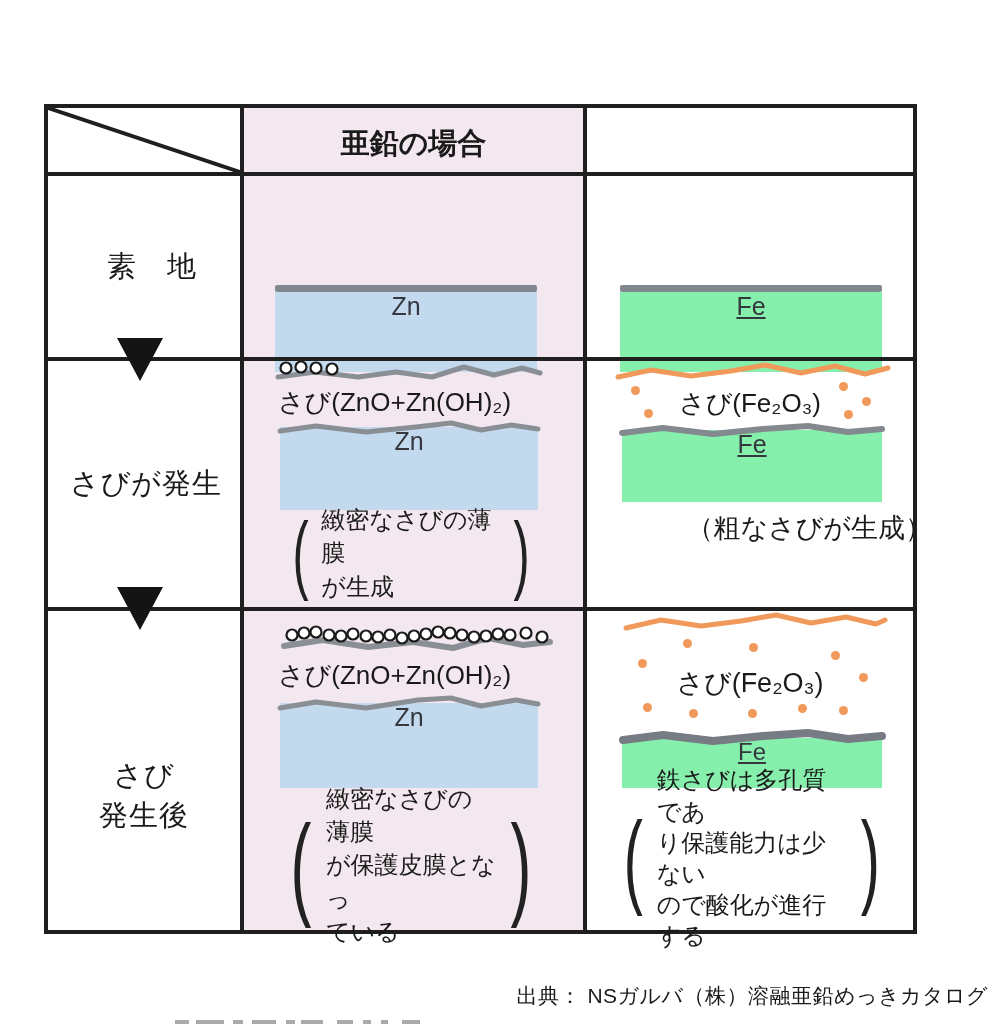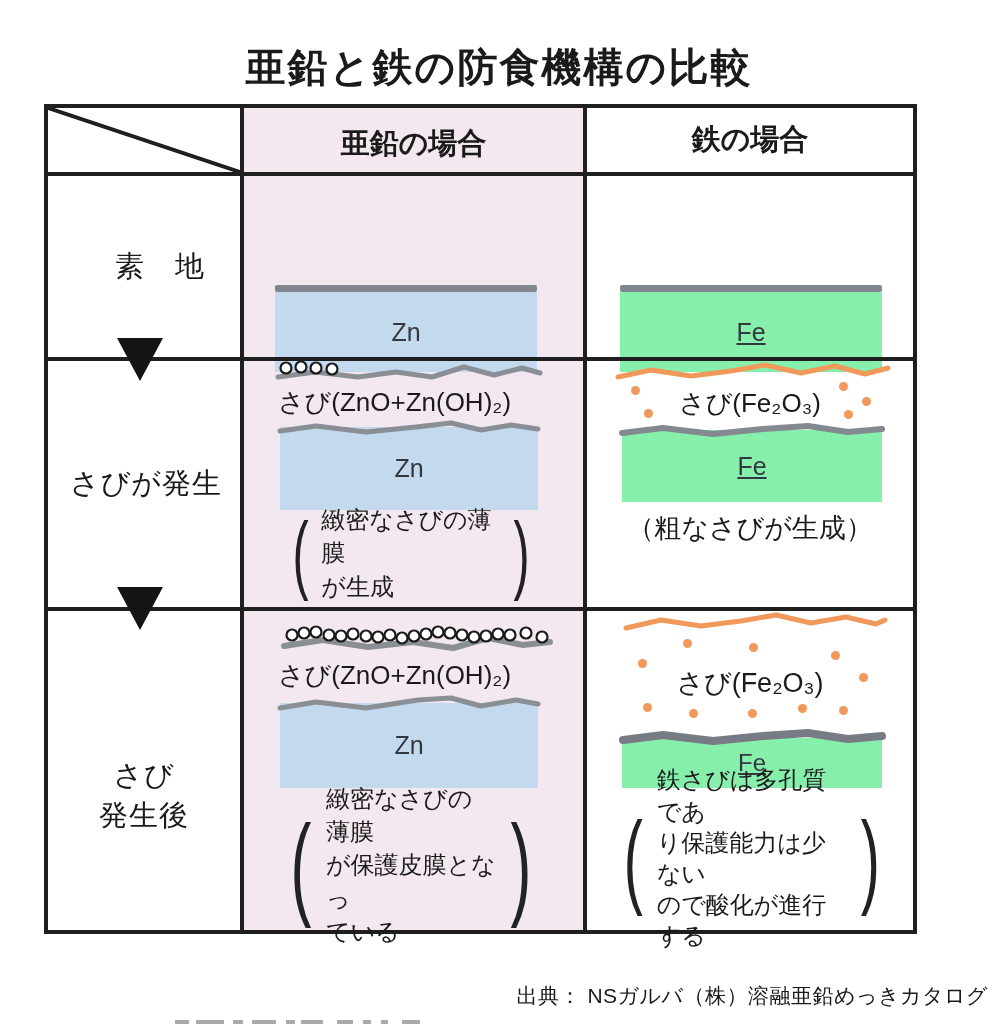--- a/index.html
+++ b/index.html
@@ -20,68 +20,66 @@
   .hline { height:4px; width:865px; left:0; }
 
   .cell { position:absolute; z-index:2; display:flex; align-items:center; justify-content:center; }
   .hdr  { font-size:29px; font-weight:bold; }
   .rowlabel { font-size:29px; letter-spacing:1px; white-space:pre-line; text-align:center; line-height:1.35; }
 
   .diag { position:absolute; left:0; top:0; z-index:3; }
 
   .metal { position:absolute; z-index:2; }
   .metal .bar { height:7px; background:#82868e; border-radius:2px; }
-  .metal .body { display:flex; align-items:center; justify-content:center;
+  .metal .body { display:flex; justify-content:center;
                  font-size:25px; color:#34373d; }
   .body-zn { background:#c3d9ee; }
   .body-fe { background:#86efac;text-decoration:underline; }
 
   .rustlabel { position:absolute; z-index:3; font-size:26px; color:#1a1a1a; white-space:nowrap; }
   .wave { position:absolute; z-index:3; }
   .dot { position:absolute; width:9px; height:9px; border-radius:50%; background:#f0995a; z-index:3; }
 
   .note { position:absolute; z-index:3; display:flex; align-items:center; justify-content:center; gap:6px; }
   .note .txt { font-size:24px; line-height:1.38; white-space:pre-line; text-align:left; }
   .paren { line-height:0.85; font-weight:400; color:#222; transform:scaleX(0.55); transform-origin:center; }
   .p2 { font-size:88px; }
   .p3 { font-size:114px; }
-  .note-single { position:absolute; z-index:3; text-align:center; font-size:27px; }
+  .note-single { position:absolute; z-index:3; text-align:right; font-size:27px;padding-left:19px; }
 
   .tri { position:absolute; left:69px; width:0; height:0; z-index:6;
          border-left:23px solid transparent; border-right:23px solid transparent;
          border-top:43px solid #141414; }
 
   .source { position:absolute; top:982px; right:10px; font-size:21px; letter-spacing:0.5px; }
 
   .crop-mark { position:absolute; top:1020px; height:4px; background:#8d8d8d; opacity:0.75; z-index:1; }
 </style>
 </head>
 <body>
 
 <div class="page">
 
-  <h1 class="title">亜鉛と鉄の防食機構の比較</h1>
 
   <div class="table">
 
     <div class="zinc-bg"></div>
 
     <div class="line vline" style="left:192px;"></div>
     <div class="line vline" style="left:535px;"></div>
     <div class="line hline" style="top:64px;"></div>
     <div class="line hline" style="top:249px;"></div>
     <div class="line hline" style="top:499px;"></div>
 
     <svg class="diag" width="192" height="64">
       <line x1="0" y1="0" x2="192" y2="64" stroke="#1f1f1f" stroke-width="4"></line>
     </svg>
     <div class="cell hdr" style="left:192px; top:0; width:347px; height:72px;">亜鉛の場合</div>
-    <div class="cell hdr" style="left:539px; top:0; width:326px; height:64px;">鉄の場合</div>
-
-    <div class="cell rowlabel" style="left:16px; top:68px; width:192px; height:181px;">素　地</div>
+
+    <div class="cell rowlabel" style="left:8px; top:68px; width:192px; height:181px;">素　地</div>
     <div class="cell rowlabel" style="left:0; top:253px; width:196px; height:246px;">さびが発生</div>
     <div class="cell rowlabel" style="left:0; top:503px; width:192px; height:369px;">さび
 発生後</div>
 
     <div class="tri" style="top:230px;"></div>
     <div class="tri" style="top:479px;"></div>
 
     <div class="metal" style="left:227px; top:177px; width:262px;">
       <div class="bar"></div>
       <div class="body body-zn" style="height:80px;">

